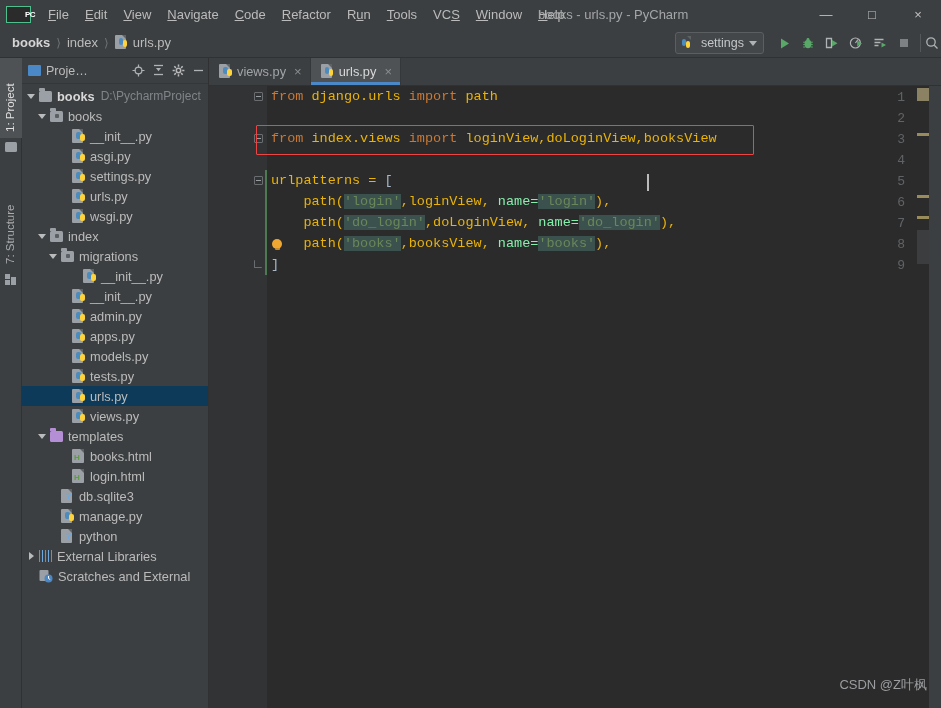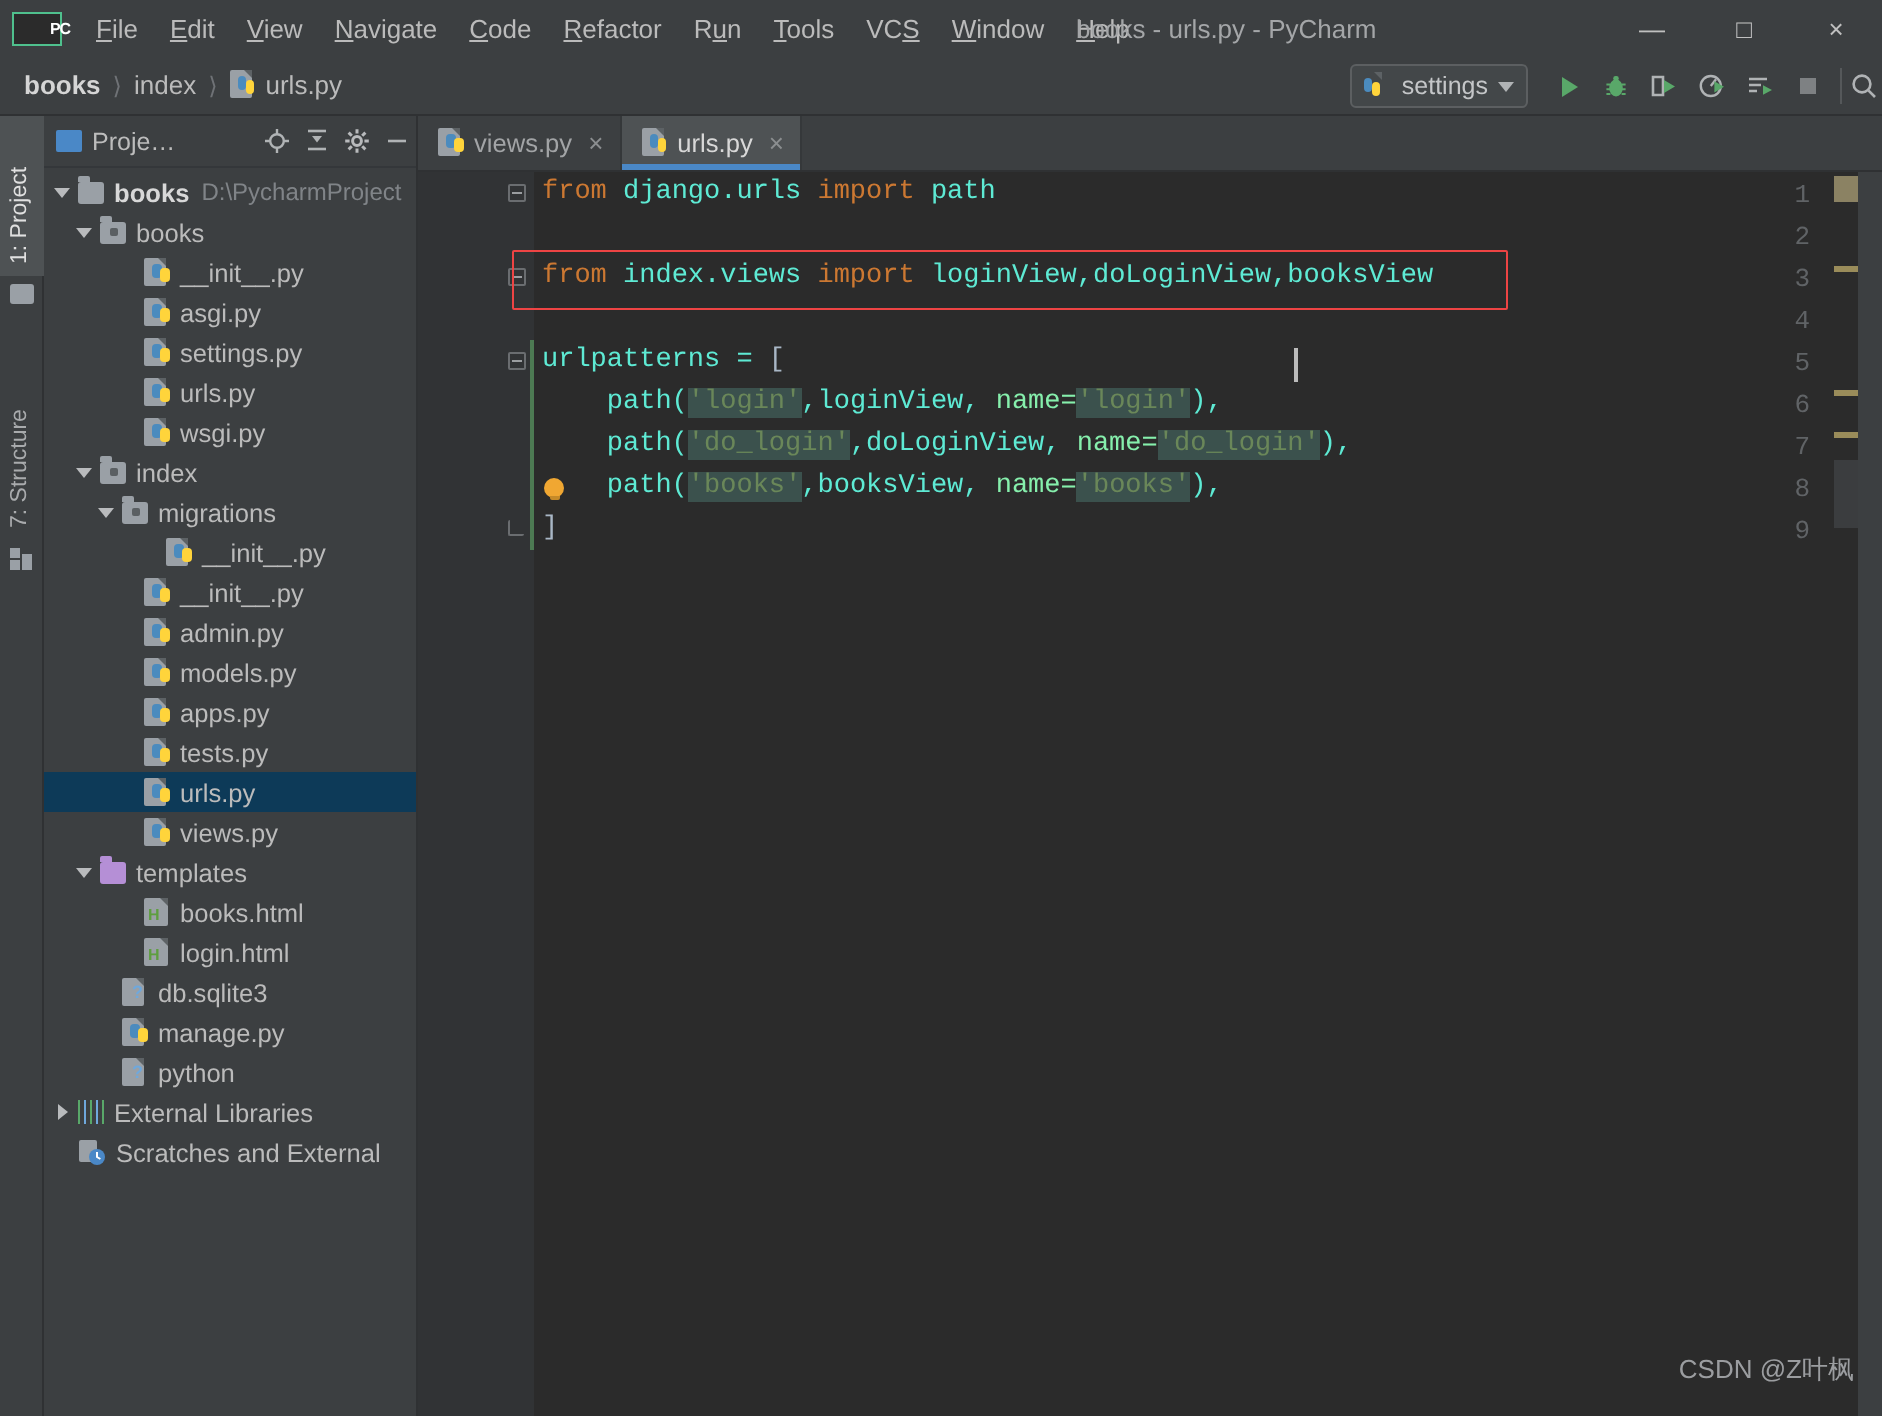--- a/index.html
+++ b/index.html
@@ -251,21 +251,21 @@
     position: absolute; left: 3.5px; top: 9px; width: 5px; height: 2px;
     background: #c58a28; border-radius: 0 0 1px 1px;
   }
   .codetext {
     position: absolute; left: 58px; top: 0; width: 674px; height: 622px;
     font-family: "Liberation Mono", "DejaVu Sans Mono", monospace;
     font-size: 13.5px; white-space: pre;
   }
   .cline { position: absolute; left: 4px; height: 21px; line-height: 21px; }
   .k  { color: #cc7832; }   
-  .id { color: #5eead4; }   
+  .id { color: #eab308; }   
   .s  { color: #6a8759; }
   .nm-arg { color: #86efac; }
   .br { color: #a9b7c6; }
   .hl { background: #3b514d; }
   .redbox {
     position: absolute; border: 1.5px solid #ee4444; border-radius: 1px;
     pointer-events: none;
   }
   .markerbar {
     position: absolute; right: 12px; top: 0; width: 12px; height: 622px;
@@ -550,32 +550,32 @@
         </div>
         <div class="node" style="padding-left: 37px;">
           <span class="arrow"></span>
           <span class="py-ico">
             <span class="sheet"></span>
             <span class="snake">
               <b class="blue"></b>
               <b class="yellow"></b>
             </span>
           </span>
+          <span class="nm">apps.py</span>
+        </div>
+        <div class="node" style="padding-left: 37px;">
+          <span class="arrow"></span>
+          <span class="py-ico">
+            <span class="sheet"></span>
+            <span class="snake">
+              <b class="blue"></b>
+              <b class="yellow"></b>
+            </span>
+          </span>
           <span class="nm">models.py</span>
-        </div>
-        <div class="node" style="padding-left: 37px;">
-          <span class="arrow"></span>
-          <span class="py-ico">
-            <span class="sheet"></span>
-            <span class="snake">
-              <b class="blue"></b>
-              <b class="yellow"></b>
-            </span>
-          </span>
-          <span class="nm">apps.py</span>
         </div>
         <div class="node" style="padding-left: 37px;">
           <span class="arrow"></span>
           <span class="py-ico">
             <span class="sheet"></span>
             <span class="snake">
               <b class="blue"></b>
               <b class="yellow"></b>
             </span>
           </span>

